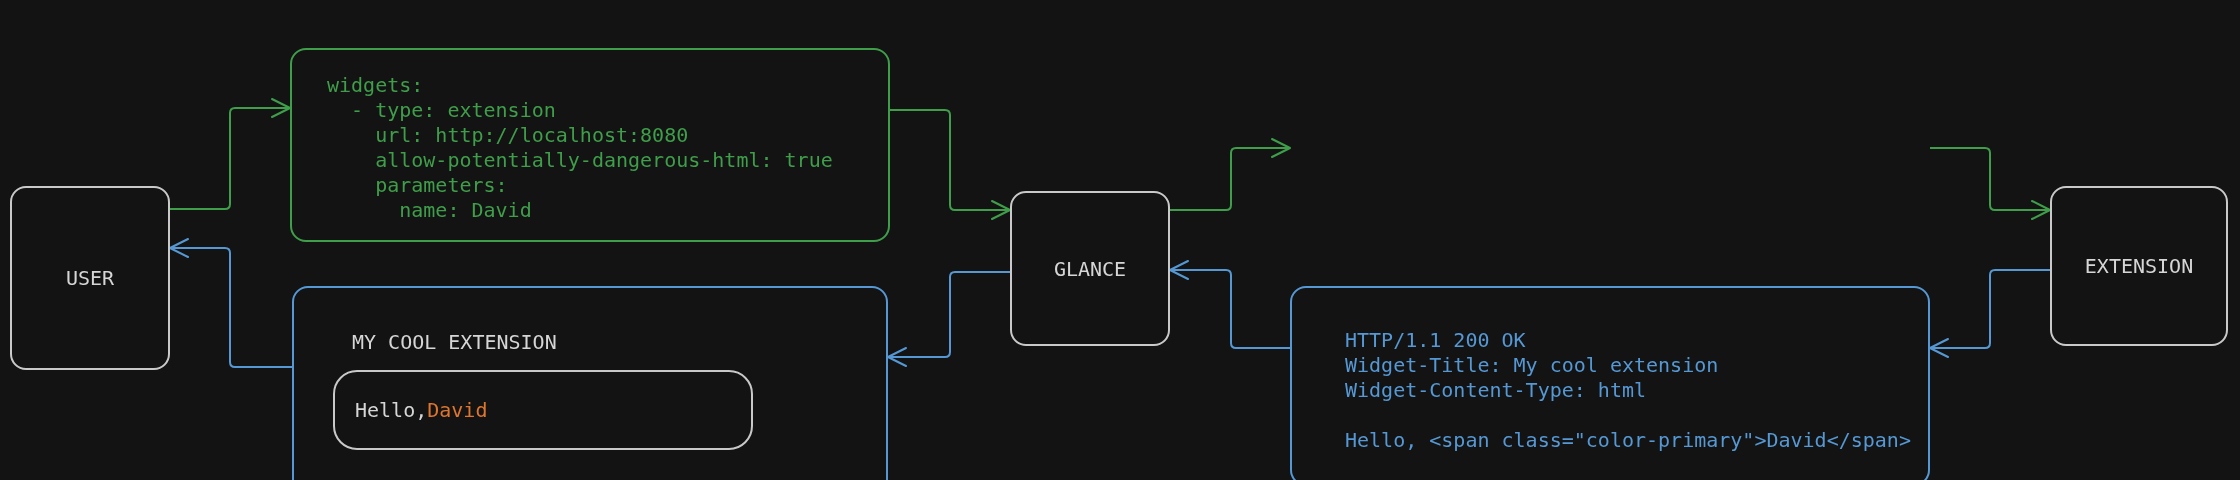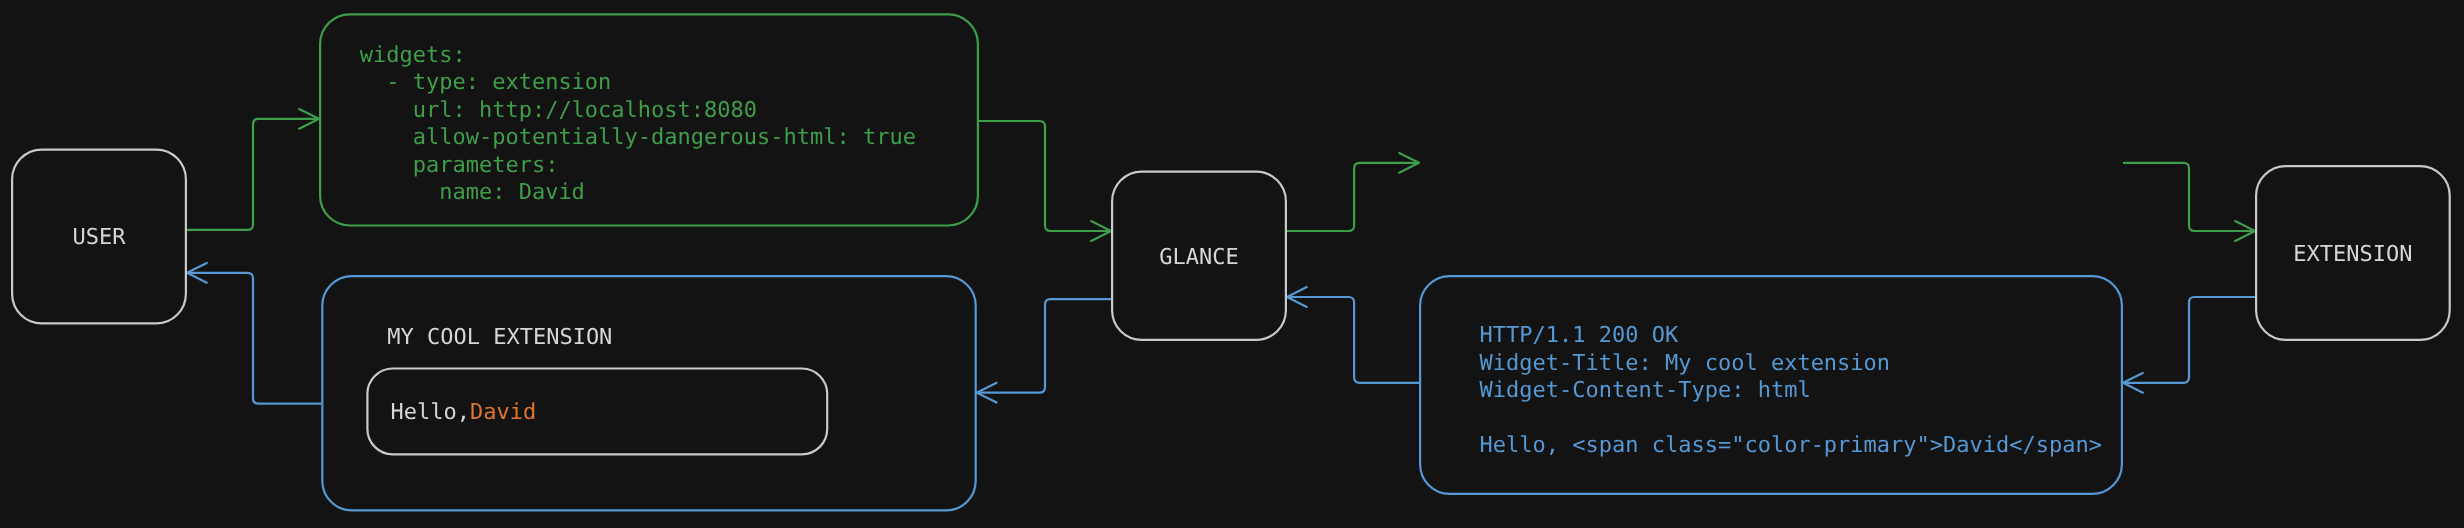--- a/index.html
+++ b/index.html
@@ -12,21 +12,21 @@
     font-family:"DejaVu Sans Mono","Liberation Mono",monospace;
     font-size:20px;color:var(--text);overflow:hidden;
   }
   .edge-layer{position:absolute;left:0;top:0;pointer-events:none;}
   .edge{fill:none;stroke-width:2px;}
   .edge-green{stroke:var(--green);}
   .edge-blue{stroke:var(--blue);}
   .mk{fill:none;stroke-width:2px;stroke-linejoin:round;stroke-linecap:round;}
   .mk-green{stroke:var(--green);}
   .mk-blue{stroke:var(--blue);}
-  .box{position:absolute;box-sizing:border-box;border:2px solid;border-radius:28px;background:var(--bg);}
+  .box{position:absolute;box-sizing:border-box;border:2px solid;border-radius:16px;background:var(--bg);margin-top:36px;}
   .node{border-color:var(--node-border);display:flex;align-items:center;justify-content:center;color:var(--text);}
   .msg-green{border-color:var(--green);color:var(--green);}
   .msg-blue{border-color:var(--blue);color:var(--blue);}
   .code{margin:0;white-space:pre;font-family:inherit;font-size:20px;line-height:25px;}
   .config-code{padding:23px 0 0 35px;}
   .get-box{display:flex;align-items:center;}
   .get-box .code{padding-left:53px;}
   .response-code{padding:40px 0 0 53px;}
   .widget-box{color:var(--text);padding-left:36px;}
   .widget-title{position:absolute;left:58px;top:42px;line-height:25px;color:var(--text);}
@@ -56,21 +56,21 @@
         <path d="M890 110 L945 110 Q950 110 950 115 L950 205 Q950 210 955 210 L1010 210" class="edge edge-green" marker-end="url(#arrow-green)"></path>
         <path d="M1170 210 L1226 210 Q1231 210 1231 205 L1231 153 Q1231 148 1236 148 L1290 148" class="edge edge-green" marker-end="url(#arrow-green)"></path>
         <path d="M1930 148 L1985 148 Q1990 148 1990 153 L1990 205 Q1990 210 1995 210 L2050 210" class="edge edge-green" marker-end="url(#arrow-green)"></path>
         <path d="M2050 270 L1995 270 Q1990 270 1990 275 L1990 343 Q1990 348 1985 348 L1930 348" class="edge edge-blue" marker-end="url(#arrow-blue)"></path>
         <path d="M1290 348 L1236 348 Q1231 348 1231 343 L1231 275 Q1231 270 1226 270 L1170 270" class="edge edge-blue" marker-end="url(#arrow-blue)"></path>
         <path d="M1010 272 L955 272 Q950 272 950 277 L950 352 Q950 357 945 357 L888 357" class="edge edge-blue" marker-end="url(#arrow-blue)"></path>
         <path d="M292 367 L235 367 Q230 367 230 362 L230 253 Q230 248 225 248 L170 248" class="edge edge-blue" marker-end="url(#arrow-blue)"></path>
       </g>
   </svg>
 
-  <div class="box node" style="left:10px;top:135px;width:160px;height:160px;">
+  <div class="box node" style="left:10px;top:150px;width:160px;height:184px;">
     <span>USER</span>
   </div>
 
   <div class="box node" style="left:2050px;top:150px;width:178px;height:160px;">
     <span>EXTENSION</span>
   </div>
 
   <div class="box node" style="left:1010px;top:155px;width:160px;height:155px;">
     <span>GLANCE</span>
   </div>

